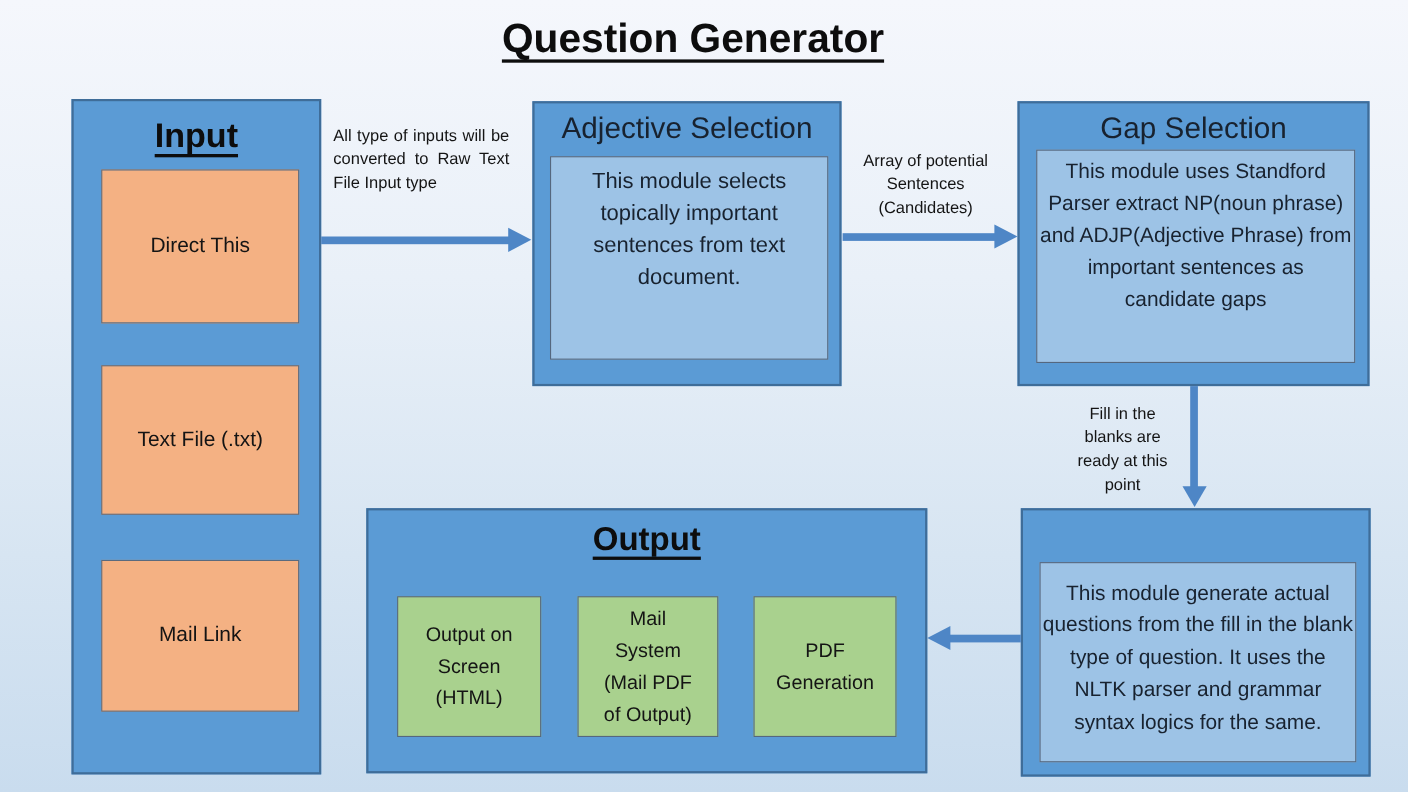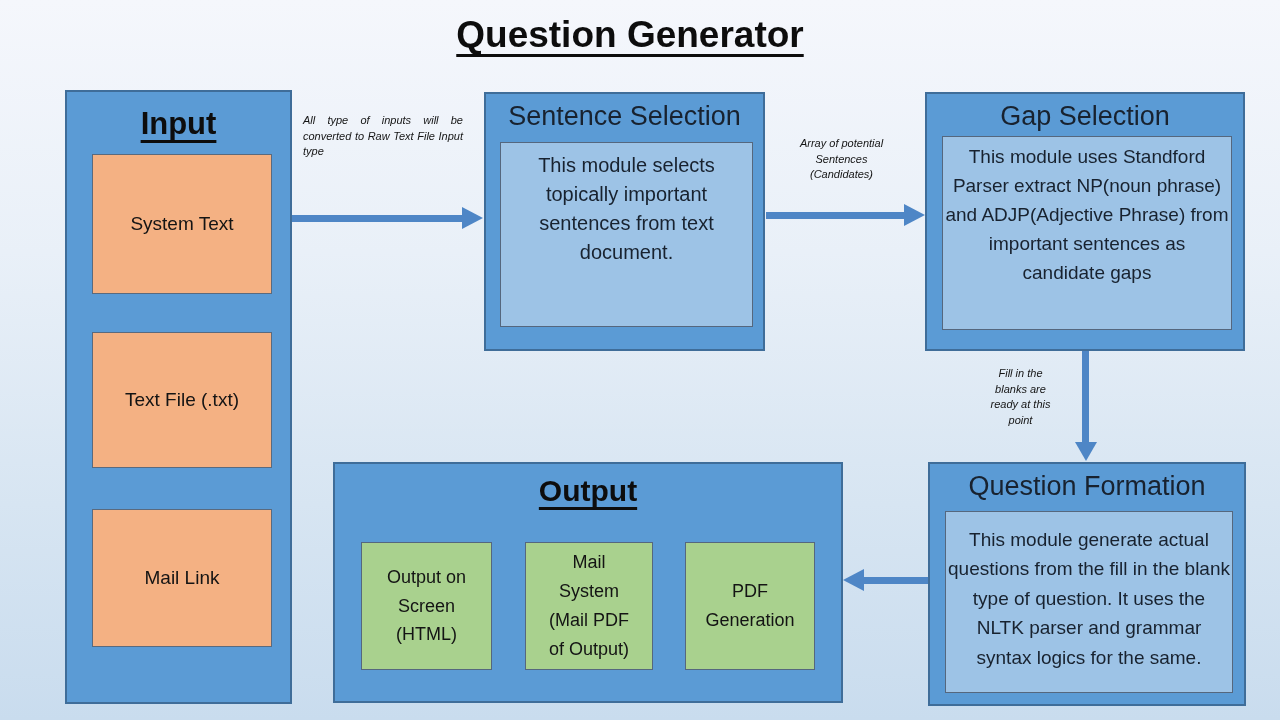--- a/index.html
+++ b/index.html
@@ -65,51 +65,51 @@
   .al3{left:1082px;top:351px;width:7px;height:94px;}
   .al4{left:860px;top:577px;width:68px;height:7px;}
   .ah-right{position:absolute;width:0;height:0;border-top:11px solid transparent;border-bottom:11px solid transparent;border-left:21px solid var(--arrow,#4E86C6);}
   .ah1{left:462px;top:207px;}
   .ah2{left:904px;top:204px;}
   .ah-down{position:absolute;width:0;height:0;border-left:11px solid transparent;border-right:11px solid transparent;border-top:19px solid var(--arrow,#4E86C6);}
   .ah3{left:1075px;top:442px;}
   .ah-left{position:absolute;width:0;height:0;border-top:11px solid transparent;border-bottom:11px solid transparent;border-right:21px solid var(--arrow,#4E86C6);}
   .ah4{left:843px;top:569px;}
 
-  .flow-label{position:absolute;color:#141414;font-size:11px;line-height:1.42;font-style:italic;}
+  .flow-label{position:absolute;color:#141414;font-size:15px;line-height:1.42;}
   .fl1{left:303px;top:113px;width:160px;text-align:justify;}
   .fl2{left:770px;top:136px;width:143px;text-align:center;white-space:pre-line;}
   .fl3{left:968px;top:366px;width:105px;text-align:center;white-space:pre-line;}
 </style>
 </head>
 <body>
 
 <div class="canvas">
 
   <div class="title">Question Generator</div>
 
   <div class="container input-box">
     <div class="big-header input-header">Input</div>
     <div class="orange-box ob1">
-      <span>System Text</span>
+      <span>Direct This</span>
     </div>
     <div class="orange-box ob2">
       <span>Text File (.txt)</span>
     </div>
     <div class="orange-box ob3">
       <span>Mail Link</span>
     </div>
   </div>
 
   <div class="flow-label fl1">All type of inputs will be converted to Raw Text File Input type</div>
   <div class="arrow-line al1"></div>
   <div class="ah-right ah1"></div>
 
   <div class="container sentence-box">
-    <div class="module-header">Sentence Selection</div>
+    <div class="module-header">Adjective Selection</div>
     <div class="inner-box sentence-inner">This module selects topically important sentences from text document.</div>
   </div>
 
   <div class="flow-label fl2">Array of potential
 Sentences
 (Candidates)</div>
   <div class="arrow-line al2"></div>
   <div class="ah-right ah2"></div>
 
   <div class="container gap-box">
@@ -118,21 +118,20 @@
   </div>
 
   <div class="flow-label fl3">Fill in the
 blanks are
 ready at this
 point</div>
   <div class="arrow-line al3"></div>
   <div class="ah-down ah3"></div>
 
   <div class="container qf-box">
-    <div class="module-header">Question Formation</div>
     <div class="inner-box qf-inner">This module generate actual questions from the fill in the blank type of question. It uses the NLTK parser and grammar syntax logics for the same.</div>
   </div>
 
   <div class="arrow-line al4"></div>
   <div class="ah-left ah4"></div>
 
   <div class="container output-box">
     <div class="big-header output-header">Output</div>
     <div class="green-box gb1">
       <span>Output on

